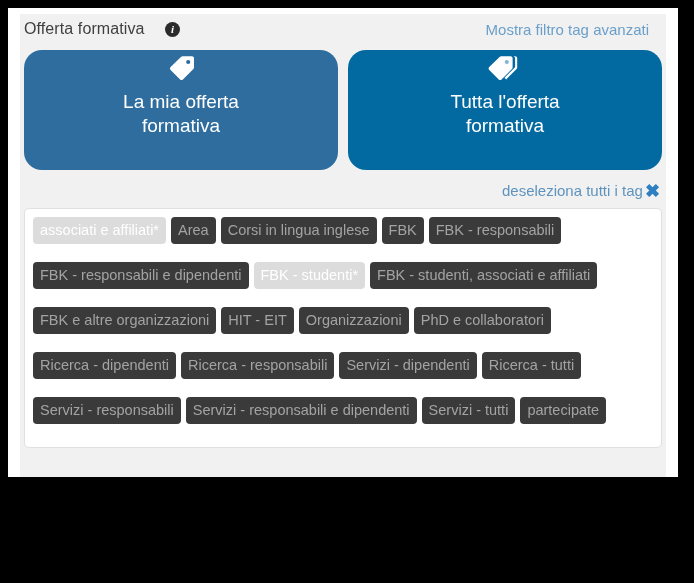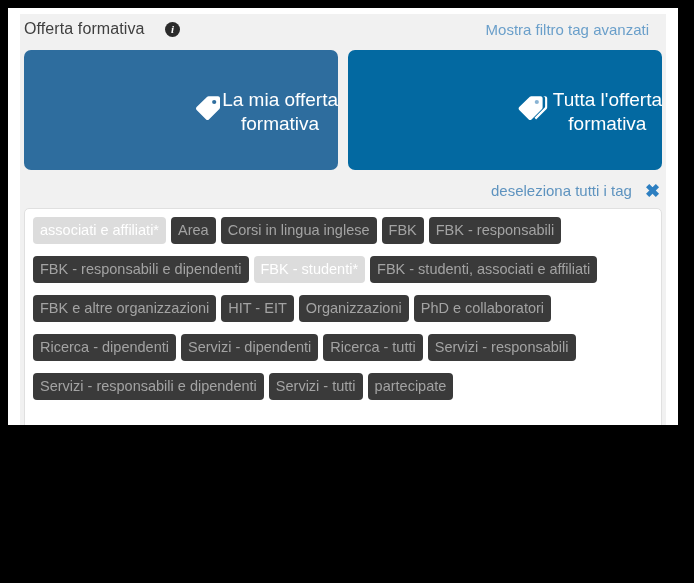--- a/index.html
+++ b/index.html
@@ -11,21 +11,21 @@
     height: 583px;
     background: #000000;
     font-family: "Liberation Sans", sans-serif;
     overflow: hidden;
   }
   .frame {
     position: absolute;
     left: 8px;
     top: 8px;
     width: 670px;
-    height: 417px;
+    height: 469px;
     background: #ffffff;
     box-sizing: border-box;
     overflow: hidden;
   }
   .panel {
     position: absolute;
     left: 12px;
     top: 6px;
     width: 646px;
     height: 540px;
@@ -77,25 +77,25 @@
     position: absolute;
     left: 4px;
     top: 36px;
     width: 638px;
     display: flex;
     gap: 10px;
   }
   .big-btn {
     flex: 1 1 0;
     height: 120px;
-    border-radius: 7px;
-    display: flex;
-    flex-direction: row;
+    border-radius: 18px;
+    display: flex;
+    flex-direction: column;
     align-items: center;
-    justify-content: flex-end;
+    justify-content: flex-start;
     color: #ffffff;
     cursor: pointer;
     border: none;
     box-sizing: border-box;
     padding-top: 4px;
   }
   .big-btn.primary { background: #2e6d9e; }
   .big-btn.secondary { background: #0369a1; }
   .big-btn .tagicon {
     margin-bottom: 10px;
@@ -109,21 +109,21 @@
     text-align: center;
     font-weight: normal;
   }
   
   .deselect-row {
     position: absolute;
     right: 6px;
     top: 168px;
     display: flex;
     align-items: center;
-    gap: 13px;
+    gap: 2px;
   }
   .deselect-label {
     font-size: 15px;
     color: #5e93bf;
     cursor: pointer;
   }
   .x-icon {
     color: #2d7fc1;
     font-size: 18px;
     font-weight: bold;
@@ -139,21 +139,21 @@
     height: 240px;
     background: #ffffff;
     border: 1px solid #e0e0e0;
     border-radius: 5px;
     box-sizing: border-box;
     padding: 8px 6px 6px 8px;
   }
   .tag-rows {
     display: flex;
     flex-wrap: wrap;
-    gap: 12px 5px;
+    gap: 18px 5px;
     align-content: flex-start;
   }
   .tag {
     display: inline-block;
     background: #3a3a3a;
     color: #a3a3a3;
     font-size: 14.5px;
     line-height: 16px;
     padding: 5px 7px 6px 7px;
     border-radius: 4px;
@@ -242,20 +242,21 @@
           <span class="tag">FBK</span>
           <span class="tag">FBK - responsabili</span>
           <span class="tag">FBK - responsabili e dipendenti</span>
           <span class="tag off">FBK - studenti*</span>
           <span class="tag">FBK - studenti, associati e affiliati</span>
           <span class="tag">FBK e altre organizzazioni</span>
           <span class="tag">HIT - EIT</span>
           <span class="tag">Organizzazioni</span>
           <span class="tag">PhD e collaboratori</span>
           <span class="tag">Ricerca - dipendenti</span>
+          <span class="tag">Ricerca - responsabili</span>
           <span class="tag">Servizi - dipendenti</span>
           <span class="tag">Ricerca - tutti</span>
           <span class="tag">Servizi - responsabili</span>
           <span class="tag">Servizi - responsabili e dipendenti</span>
           <span class="tag">Servizi - tutti</span>
           <span class="tag">partecipate</span>
         </div>
     </div>
 
     <span class="search-label">Ricerca</span>

